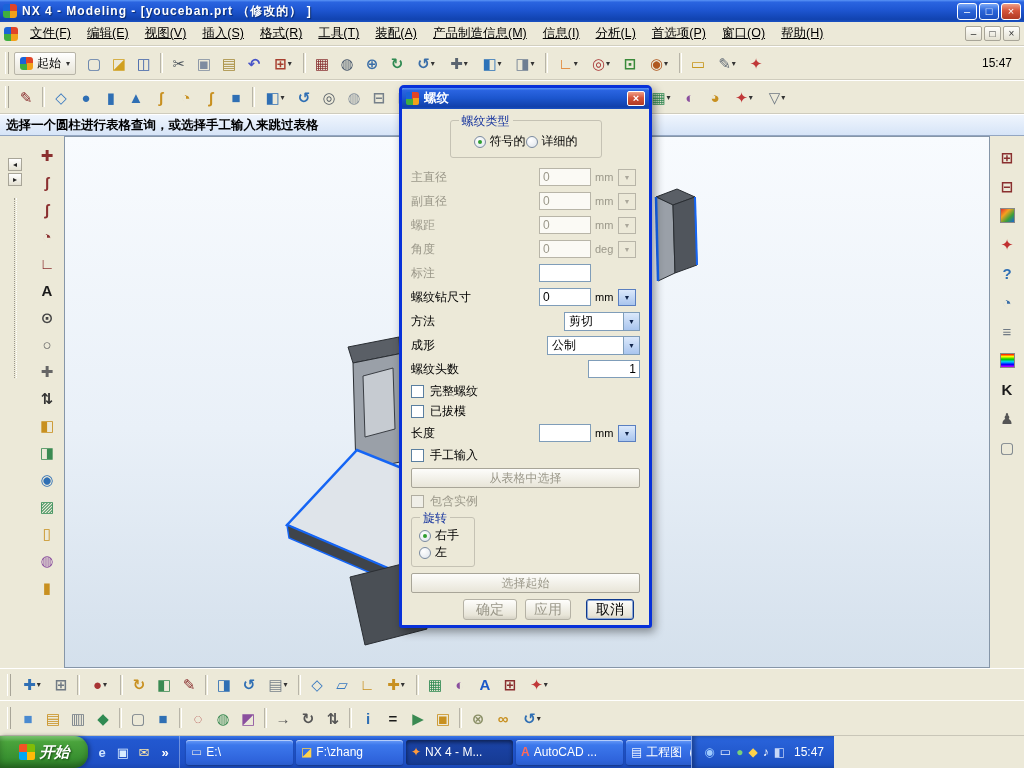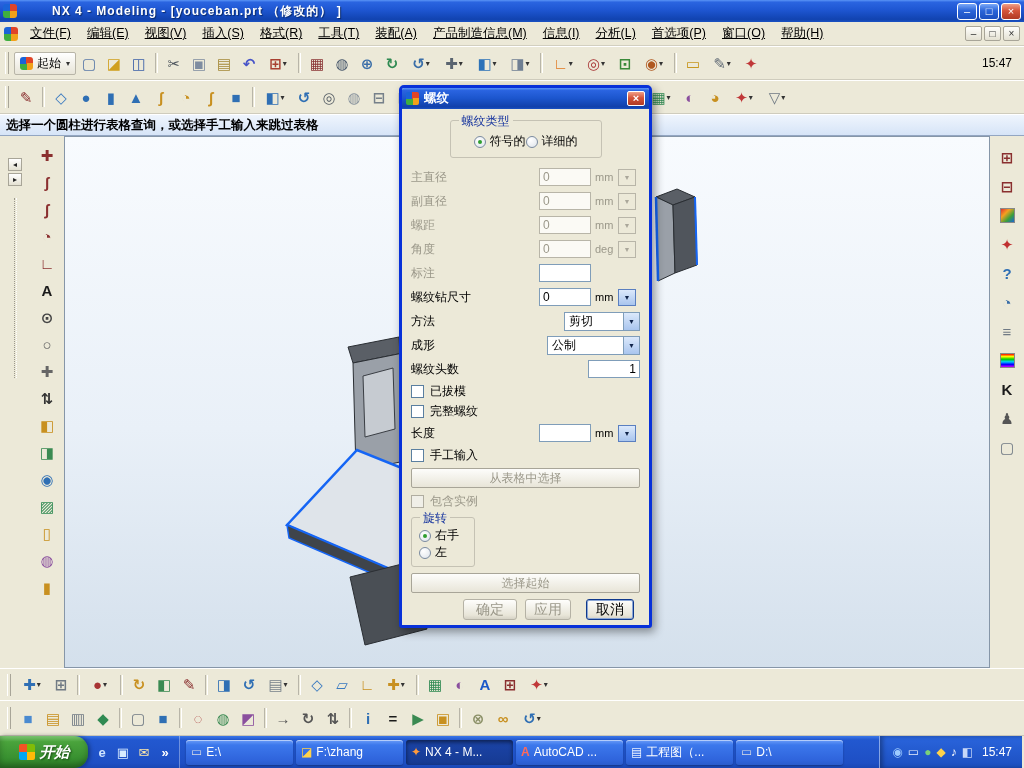--- a/index.html
+++ b/index.html
@@ -2,21 +2,21 @@
 <html><head>
 <meta charset="utf-8">
 <style>
 *{margin:0;padding:0;box-sizing:border-box;}
 html,body{width:1024px;height:768px;overflow:hidden;}
 body{font-family:"Liberation Sans","DejaVu Sans",sans-serif;font-size:12px;background:#ece9d8;}
 .screen{position:relative;width:1024px;height:768px;background:#ece9d8;}
 
 
 .titlebar{position:absolute;left:0;top:0;width:1024px;height:22px;display:flex;align-items:center;padding:0 3px;color:#fff;
-background:linear-gradient(180deg,#5a94f6 0%,#2a64e0 10%,#1e56d2 45%,#1143b0 88%,#1a52c4 100%);gap:30px;}
+background:linear-gradient(180deg,#5a94f6 0%,#2a64e0 10%,#1e56d2 45%,#1143b0 88%,#1a52c4 100%);}
 .pinwheel{width:14px;height:14px;border-radius:3px;background:conic-gradient(#e04428 0 25%,#f2a11a 0 50%,#3fae3f 0 75%,#1a63d8 0);flex:none;}
 .title-text{font-weight:bold;font-size:12px;margin-left:5px;letter-spacing:1px;text-shadow:1px 1px 1px #0a2a6a;flex:1;white-space:nowrap;overflow:hidden;}
 .win-controls{display:flex;gap:2px;}
 .wbtn{width:20px;height:17px;border:1px solid #fff;border-radius:3px;color:#fff;font-size:11px;line-height:14px;text-align:center;cursor:pointer;
 background:linear-gradient(180deg,#7aa8f8,#2a64d8 45%,#1b4fc0);}
 .wbtn.close{background:linear-gradient(180deg,#f0a088,#d4543a 45%,#b03a24);}
 
 
 .menubar{position:absolute;left:0;top:22px;width:1024px;height:24px;background:#ece9d8;border-bottom:1px solid #d2cfc0;display:flex;align-items:center;padding:0 4px;}
 .menu-appicon{width:14px;height:14px;margin-right:4px;}
@@ -29,21 +29,21 @@
 .toolbar{position:absolute;left:0;width:1024px;height:34px;background:#ece9d8;border-top:1px solid #fff;border-bottom:1px solid #cfccbd;display:flex;align-items:center;padding:0 4px;gap:1px;}
 #toolbar1{top:46px;}
 #toolbar2{top:80px;}
 .grip{width:4px;height:22px;border-left:1px solid #fff;border-right:1px solid #a8a598;margin:0 4px 0 1px;flex:none;}
 .tbtn{width:24px;height:24px;display:flex;align-items:center;justify-content:center;border:1px solid transparent;border-radius:2px;cursor:pointer;flex:none;}
 .tbtn.dd{width:32px;}
 .glyph{font-size:15px;font-weight:bold;line-height:1;}
 .glyph.bgbox{width:15px;height:15px;display:inline-block;border:1px solid #888;}
 .dda{font-size:8px;color:#333;margin-left:1px;}
 .tsep{width:3px;height:20px;border-left:1px solid #b8b5a8;border-right:1px solid #fff;margin:0 3px;flex:none;}
-.start-btn{display:flex;align-items:center;gap:4px;padding:2px 5px;border:1px solid #b8b5a8;border-radius:2px;background:linear-gradient(#ffffff,#e8e5d8);cursor:pointer;flex:none;}
+.start-btn{display:flex;align-items:center;gap:4px;padding:2px 5px;border:1px solid #b8b5a8;border-radius:2px;background:linear-gradient(#ffffff,#e8e5d8);margin-right:5px;cursor:pointer;flex:none;}
 .start-btn .pinwheel{width:13px;height:13px;}
 .clock-top{margin-left:auto;font-size:12px;color:#000;padding-right:8px;flex:none;}
 
 
 .promptbar{position:absolute;left:0;top:114px;width:1024px;height:22px;display:flex;align-items:center;padding:0 6px;font-weight:bold;font-size:12.5px;color:#000;
 background:linear-gradient(180deg,#eff5fd,#d6e4f7);border-top:1px solid #fff;border-bottom:1px solid #93a6c2;}
 
 
 .workarea{position:absolute;left:0;top:136px;width:1024px;height:532px;background:#ece9d8;}
 .left-strip{position:absolute;left:0;top:0;width:30px;height:532px;display:flex;flex-direction:column;align-items:center;padding-top:22px;gap:2px;}
@@ -101,21 +101,21 @@
 .dcheckrow.dis .clabel{color:#9b988a;}
 .long-btn{width:100%;height:20px;margin:3px 0;border:1px solid #a8a598;border-radius:2px;background:linear-gradient(180deg,#fdfdfb,#e8e5d8);font-size:12px;color:#9b988a;display:flex;align-items:center;justify-content:center;}
 #rotation-group{width:64px;margin:6px 0 6px;padding:9px 7px 5px;display:flex;flex-direction:column;gap:3px;}
 .dbtns{display:flex;align-items:center;margin-top:6px;padding-left:52px;}
 .pbtn{height:21px;border:1px solid #b5b2a5;border-radius:3px;background:linear-gradient(180deg,#fefefc,#e8e5d8 80%,#d6d3c6);font-size:14px;color:#9b988a;display:flex;align-items:center;justify-content:center;flex:none;}
 #ok-btn{width:54px;margin-right:8px;}
 #apply-btn{width:46px;margin-right:15px;}
 #cancel-btn{width:48px;color:#000;border:1px solid #10398c;box-shadow:inset 0 0 0 1px #8aa6d6;cursor:pointer;}
 
 
-.taskbar{position:absolute;left:0;top:736px;width:1022px;height:32px;display:flex;align-items:stretch;
+.taskbar{position:absolute;left:0;top:736px;width:834px;height:32px;display:flex;align-items:stretch;
 background:linear-gradient(180deg,#3a77e8 0%,#2258d0 12%,#1e4fc4 85%,#1a47b4 100%);}
 .start-button{width:88px;flex:none;border-radius:0 14px 14px 0;display:flex;align-items:center;justify-content:center;gap:5px;color:#fff;font-weight:bold;font-style:italic;font-size:15px;cursor:pointer;text-shadow:1px 1px 2px #1a4a14;
 background:linear-gradient(180deg,#7ec973 0%,#4aa33c 18%,#389030 70%,#2c7a26 100%);box-shadow:inset 0 -3px 6px rgba(0,0,0,.25),2px 0 4px rgba(0,0,0,.35);}
 .win-flag{width:16px;height:16px;border-radius:2px;background:conic-gradient(#81bc06 0 25%,#ffba08 0 50%,#05a6f0 0 75%,#f35325 0);flex:none;}
 .quick-launch{display:flex;align-items:center;padding:0 5px;gap:3px;border-right:1px solid rgba(255,255,255,.35);margin-right:4px;flex:none;}
 .ql-icon{width:18px;height:18px;display:flex;align-items:center;justify-content:center;font-size:13px;font-weight:bold;cursor:pointer;}
 .tasks{display:flex;align-items:center;gap:3px;flex:1;padding:0 2px;overflow:hidden;}
 .taskbtn{width:107px;height:25px;flex:none;border-radius:3px;display:flex;align-items:center;gap:4px;padding:0 5px;color:#fff;font-size:12px;cursor:pointer;
 background:linear-gradient(180deg,#6a9cf8 0%,#3c78ec 20%,#2f64dc 80%,#2a5ccc 100%);box-shadow:inset 0 1px 0 rgba(255,255,255,.5),0 1px 2px rgba(0,0,0,.3);}
 .taskbtn.active{background:linear-gradient(180deg,#1b44a8,#163a92);box-shadow:inset 0 2px 4px rgba(0,0,0,.55);}
@@ -566,26 +566,26 @@
         </div>
       </div>
 
       <div class="drow">
         <span class="dlabel">螺纹头数</span>
         <input class="dinput num-right" value="1" style="">
       </div>
 
       <div class="dcheckrow">
         <span class="cbox"></span>
-        <span class="clabel">已拔模</span>
+        <span class="clabel">完整螺纹</span>
       </div>
 
       <div class="dcheckrow">
         <span class="cbox"></span>
-        <span class="clabel">完整螺纹</span>
+        <span class="clabel">已拔模</span>
       </div>
 
       <div class="drow">
         <span class="dlabel">长度</span>
         <input class="dinput" value="" style="">
         <span class="dunit">mm</span>
         <span class="dspin"></span>
       </div>
 
       <div class="dcheckrow">

